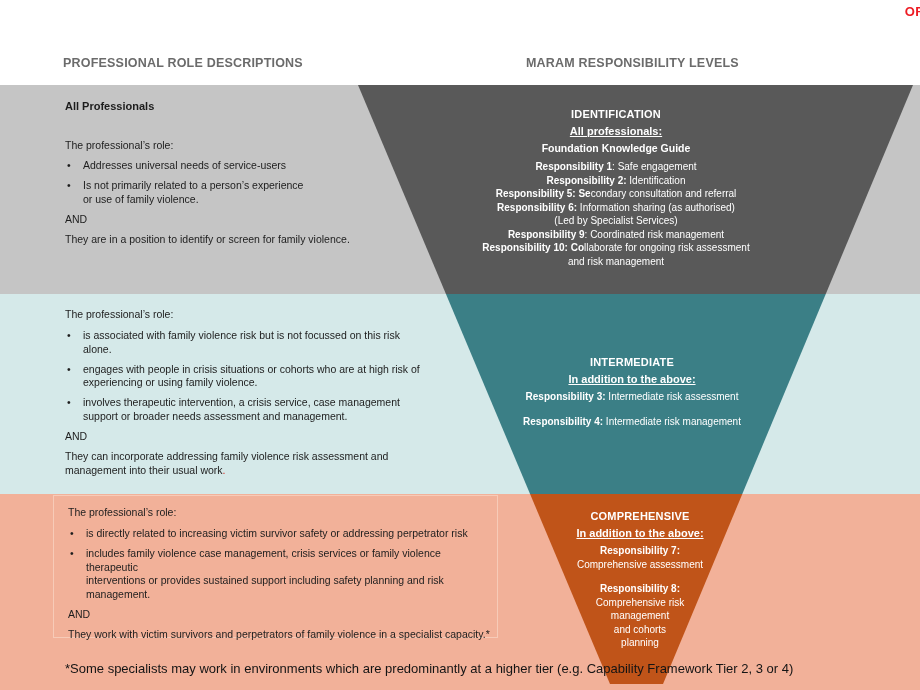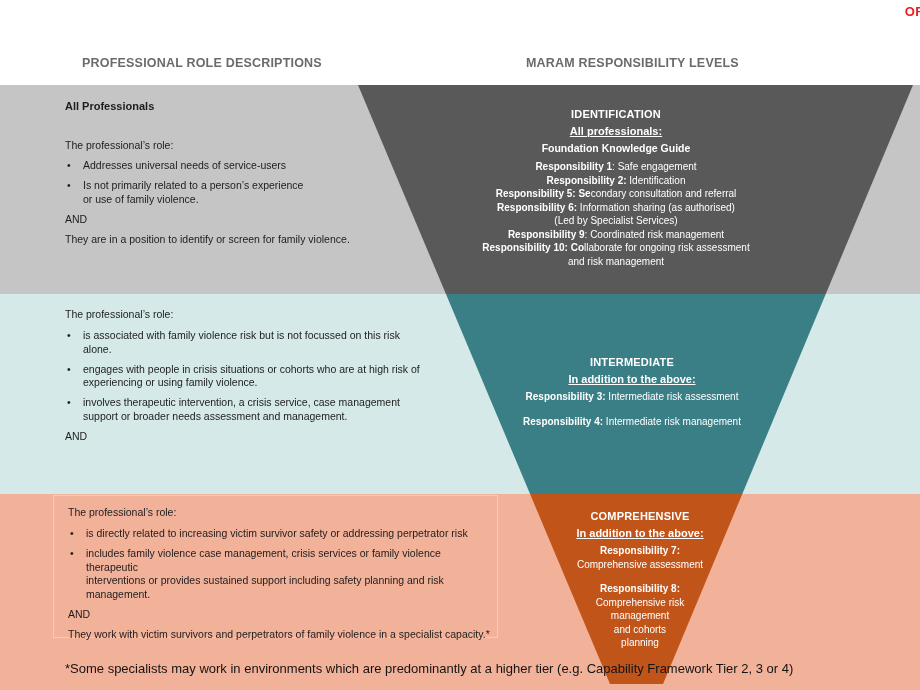--- a/index.html
+++ b/index.html
@@ -4,21 +4,21 @@
 <style>
   html,body{margin:0;padding:0;background:#fff;}
   .page{position:relative;width:920px;height:690px;background:#fff;overflow:hidden;
         font-family:"Liberation Sans",sans-serif;}
 
   .official{position:absolute;top:4px;left:0;width:100%;text-align:right;
     color:var(--official_red);font-weight:bold;font-size:13px;letter-spacing:.4px;padding-left:48px;}
 
   .hdr{position:absolute;top:56px;font-weight:bold;font-size:12.5px;
     color:var(--header_gray);letter-spacing:.2px;}
-  .hdr.left{left:63px;margin-left:19px;}
+  .hdr.left{left:63px;}
   .hdr.right{left:526px;}
 
   .bands{position:absolute;left:0;top:85px;width:920px;height:605px;}
   .bg{width:100%;}
   .bg.b1{height:209px;background:var(--band1_bg);}
   .bg.b2{height:200px;background:var(--band2_bg);}
   .bg.b3{height:196px;background:var(--band3_bg);}
   svg.funnel{position:absolute;left:0;top:0;width:920px;height:605px;display:block;}
 
   .role{position:absolute;color:var(--text);font-size:10.5px;line-height:1.32;}
@@ -111,20 +111,22 @@
           <span class="btxt">engages with people in crisis situations or cohorts who are at high risk of
 experiencing or using family violence.</span>
         </div>
         <div class="brow">
           <span class="bdot">•</span>
           <span class="btxt">involves therapeutic intervention, a crisis service, case management
 support or broader needs assessment and management.</span>
         </div>
       </div>
     <div class="and">AND</div>
+    <div class="para concl"><span>They can incorporate addressing family violence risk assessment and
+management into their usual work</span><span class="redp">.</span></div>
   </div>
 
   <div class="role r3">
     <div class="para intro">The professional’s role:</div>
     <div class="bullets">
         <div class="brow">
           <span class="bdot">•</span>
           <span class="btxt">is directly related to increasing victim survivor safety or addressing perpetrator risk</span>
         </div>
         <div class="brow">

